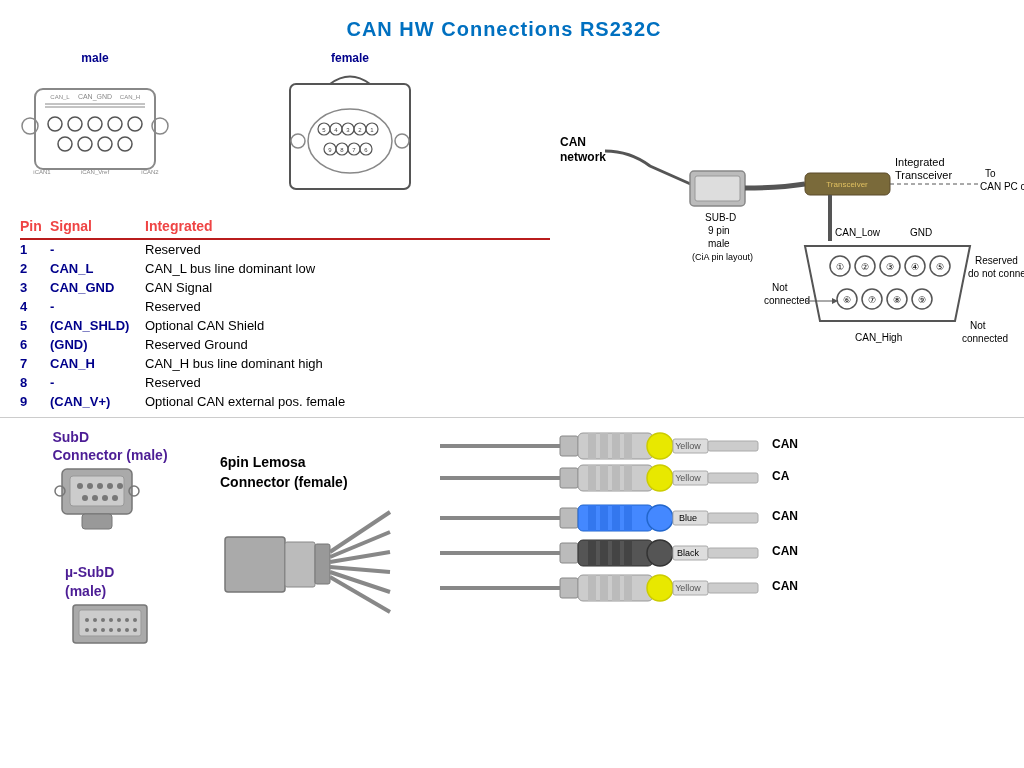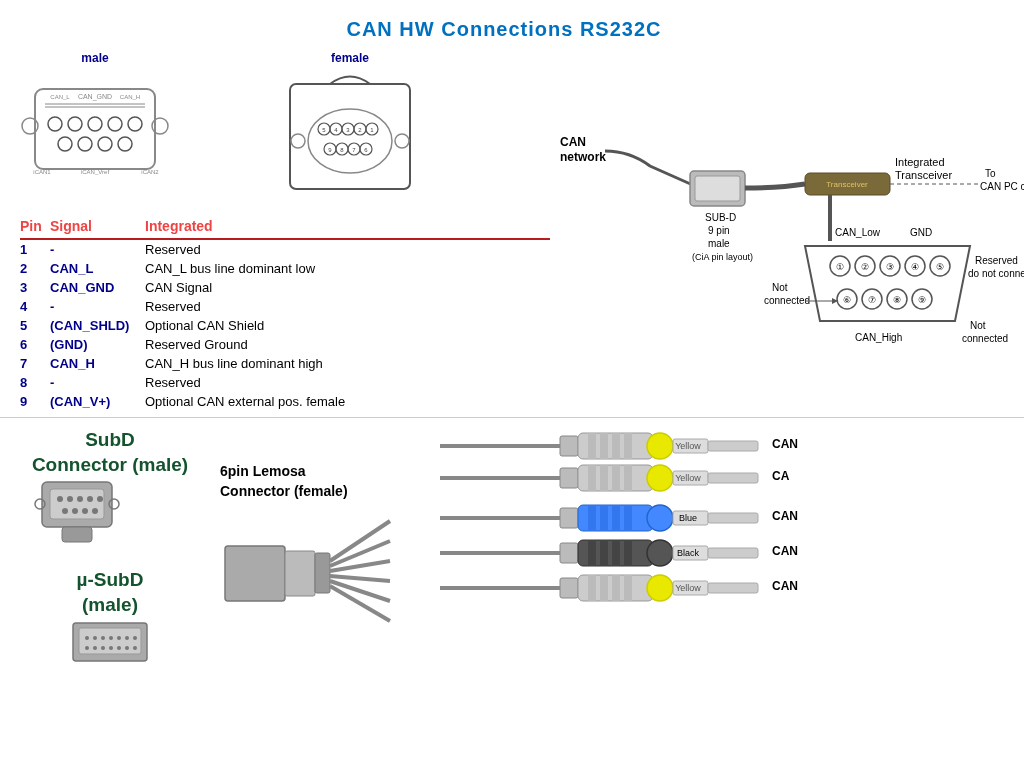--- a/index.html
+++ b/index.html
@@ -92,23 +92,22 @@
     }
     .bottom-left {
       display: flex;
       flex-direction: column;
       align-items: center;
       gap: 10px;
       width: 180px;
     }
     .connector-title {
       font-weight: bold;
-      color: #14532d;
-      font-size: 19px;
-      text-align: center;
+      color: #4c1d95;
+      font-size: 14px;
       line-height: 1.3;
     }
     .bottom-middle {
       display: flex;
       flex-direction: column;
       justify-content: center;
       width: 200px;
       align-items: flex-start;
     }
     .lemosa-title {
@@ -363,21 +362,21 @@
         <circle cx="43" cy="34" r="3" fill="#777"></circle>
         <circle cx="53" cy="34" r="3" fill="#777"></circle>
         <circle cx="63" cy="34" r="3" fill="#777"></circle>
 
         <circle cx="8" cy="27" r="5" fill="none" stroke="#777" stroke-width="1.5"></circle>
         <circle cx="82" cy="27" r="5" fill="none" stroke="#777" stroke-width="1.5"></circle>
 
         <rect x="30" y="50" width="30" height="15" rx="3" fill="#999" stroke="#777" stroke-width="1"></rect>
       </svg>
     </div>
-    <div style="margin-top:8px;">
+    <div style="margin-top:16px;">
       <div class="connector-title">µ-SubD<br>(male)</div>
       <svg width="90" height="60" viewBox="0 0 90 60">
         <rect x="8" y="5" width="74" height="38" rx="3" fill="#aaa" stroke="#777" stroke-width="1.5"></rect>
         <rect x="14" y="10" width="62" height="26" rx="2" fill="#ccc" stroke="#999" stroke-width="1"></rect>
 
         <circle cx="22" cy="20" r="2" fill="#777"></circle>
         <circle cx="30" cy="20" r="2" fill="#777"></circle>
         <circle cx="38" cy="20" r="2" fill="#777"></circle>
         <circle cx="46" cy="20" r="2" fill="#777"></circle>
         <circle cx="54" cy="20" r="2" fill="#777"></circle>

